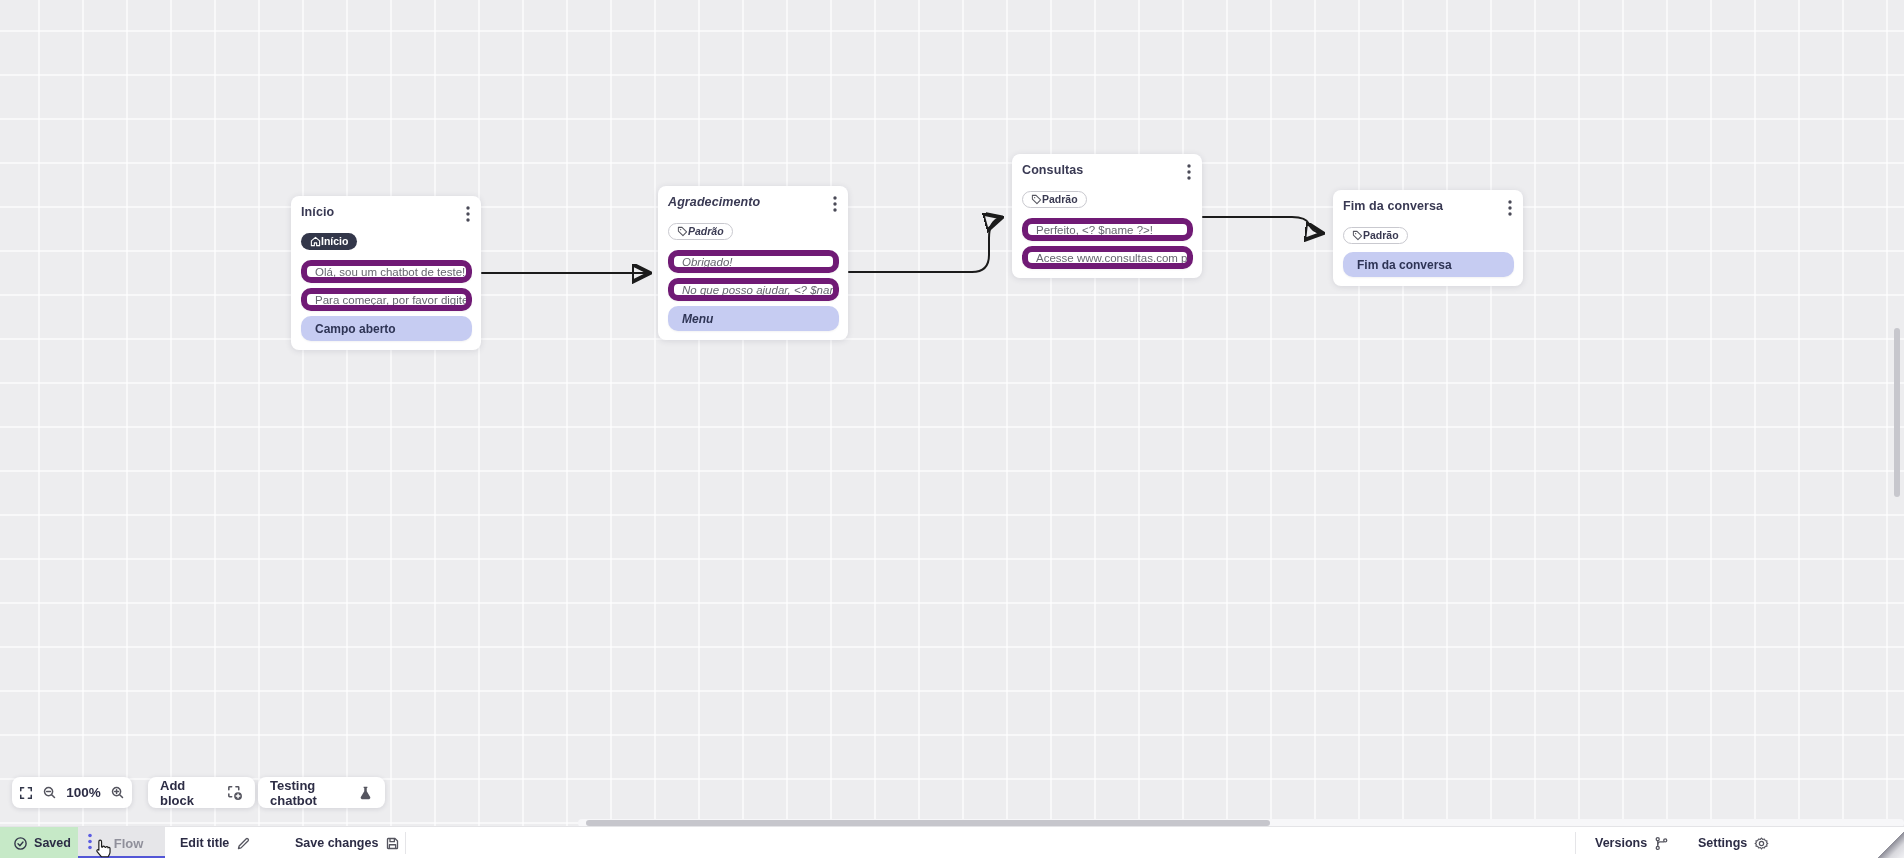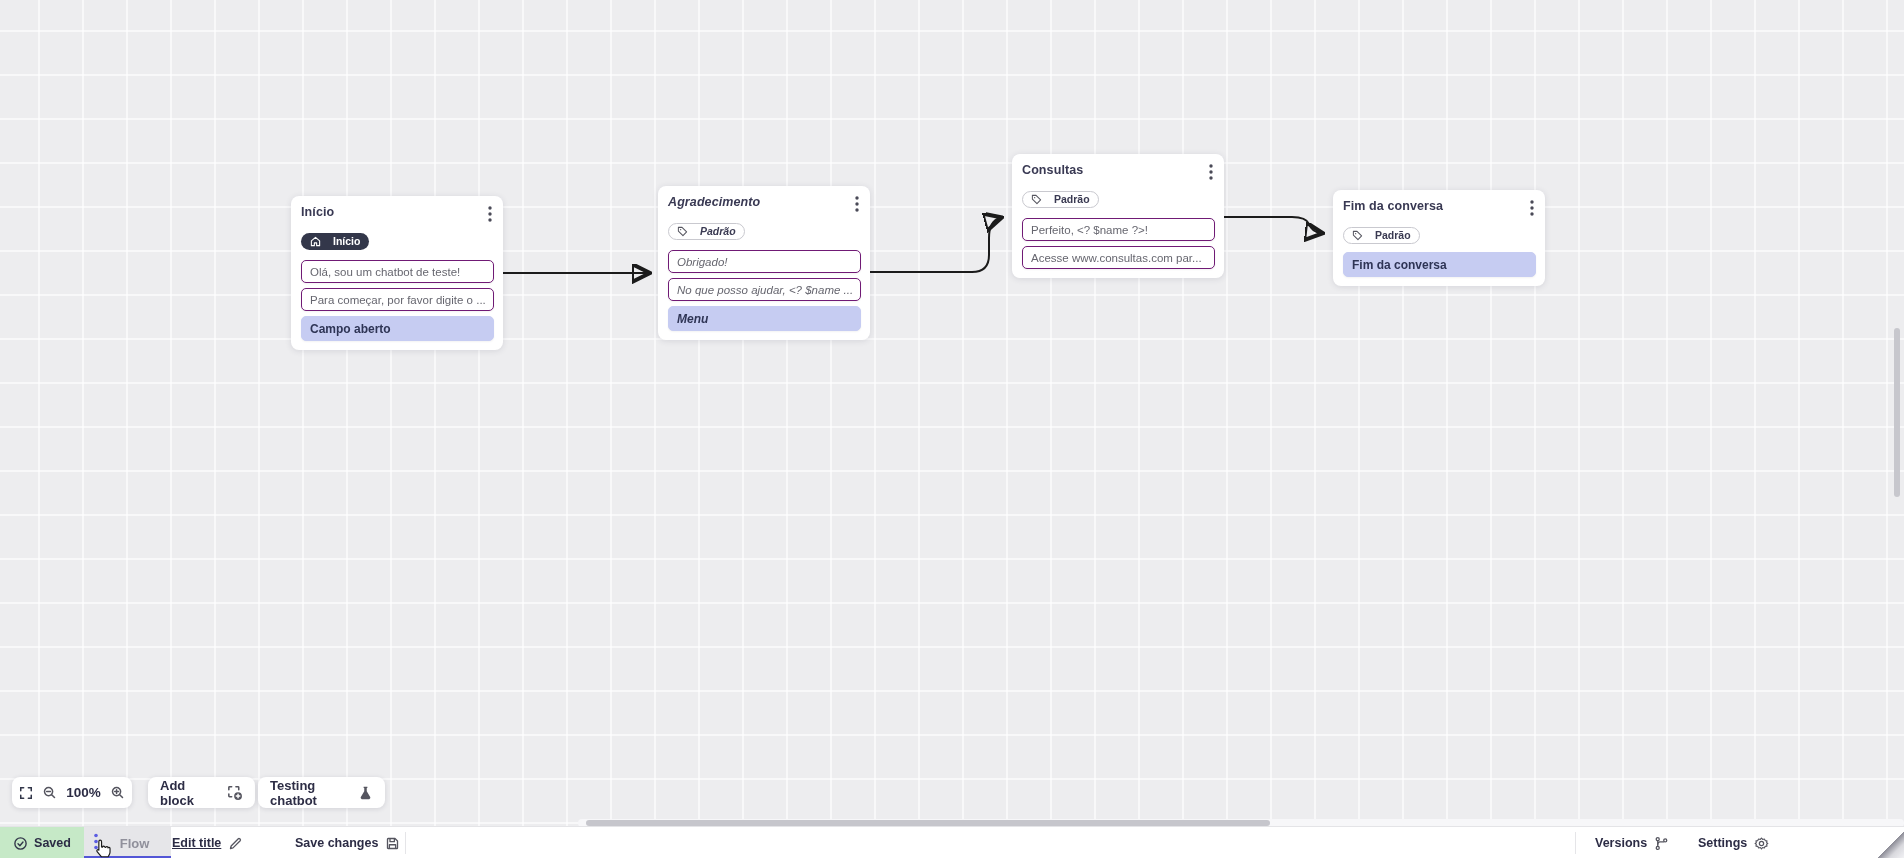--- a/index.html
+++ b/index.html
@@ -14,34 +14,34 @@
       linear-gradient(to right, rgba(255,255,255,.6) 2px, transparent 2px),
       linear-gradient(to bottom, rgba(255,255,255,.6) 2px, transparent 2px);
     background-size:44px 44px;
     background-position:-6px -14px;
   }
   svg.edges { position:absolute; left:0; top:0; pointer-events:none; }
   svg.edges path { stroke:#1b1b1b; stroke-width:2; fill:none; stroke-linecap:round; }
 
   
   .node {
-    position:absolute; width:212px; background:#fff; border-radius:8px;
+    position:absolute; width:190px; background:#fff; border-radius:8px;
     box-shadow:0 1px 6px rgba(40,40,70,.12);
     padding:9px 9px 9px 10px;
   }
   .node-head { display:flex; justify-content:space-between; align-items:flex-start; padding-right:2px; }
   .node-title { font-size:12.5px; font-weight:700; color:#393953; letter-spacing:.1px; }
   .dots { color:#4a4a57; cursor:pointer; margin-top:1px; }
   .badges { margin:7px 0 10px; display:flex; }
-  .badge { display:inline-flex; align-items:center; gap:12px; border-radius:20px;
+  .badge { display:inline-flex; align-items:center; gap:0; border-radius:20px;
            font-size:10.5px; font-weight:700; padding:3px 9px; line-height:1; }
   .badge.dark { background:#33374a; color:#fff; }
   .badge.outline { background:#fff; color:#3a3a52; border:1.5px solid #c9c9cf; padding:2px 8px; }
   .row { height:23px; display:flex; align-items:center; background:#fff;
-         border:1px solid #701a75; border-radius:5px; padding:0 8px; margin-bottom:5px;
+         border:6px solid #701a75; border-radius:10px; padding:0 8px; margin-bottom:5px;
          font-size:11.5px; color:#66666f; white-space:nowrap; overflow:hidden;
          box-shadow:0 1px 2px rgba(0,0,0,.05); }
   .row:last-child { margin-bottom:0; }
   .row.highlight { background:#c6ccf2; border-color:#c6ccf2; color:#2e3455;
                    font-weight:700; height:25px; font-size:12px; }
 
   
   .tcard { position:absolute; top:777px; height:31px; display:flex; align-items:center;
            background:#fff; border-radius:8px; box-shadow:0 1px 5px rgba(40,40,70,.14);
            padding:0 12px; gap:9px; font-size:13px; font-weight:700; color:#2d2d45; }
@@ -56,21 +56,21 @@
                    background:#c6c6cc; border-radius:3px; }
   .vscroll-thumb { position:absolute; left:1894px; top:328px; width:6px; height:169px;
                    background:#c7c7cd; border-radius:3px; }
 
   
   .statusbar { position:absolute; left:0; top:826px; width:1904px; height:32px;
                background:#fff; border-top:1px solid #e4e4e7; font-size:12.5px; color:#2c2c45; }
   .saved-chip { position:absolute; left:0; top:0; width:84px; height:32px; background:#c6e9c7;
                 display:flex; align-items:center; justify-content:center; gap:6px;
                 font-weight:700; color:#2c2c45;text-align:right; }
-  .flow-tab { position:absolute; left:84px; top:0; width:87px; height:32px; background:#e6e6e9;
+  .flow-tab { position:absolute; left:78px; top:0; width:87px; height:32px; background:#e6e6e9;
               display:flex; align-items:center; cursor:pointer; }
   .flow-tab .kebab { color:#5b5ce2; margin-left:10px; }
   .flow-tab .flow-label { flex:1; text-align:center; color:#90909b; font-weight:700; font-size:13px; }
   .tab-underline { position:absolute; left:0; bottom:0; width:100%; height:3px; background:#5356d6; }
   .sb-btn { position:absolute; top:0; height:32px; display:flex; align-items:center; gap:7px;
             background:transparent; border:none; font-family:inherit; font-size:12.5px;
             font-weight:700; color:#2c2c45; cursor:pointer; }
   .vdiv { position:absolute; top:5px; height:22px; width:1px; background:#e5e5e8; }
   .page-fold { position:absolute; right:0; bottom:0; width:26px; height:26px;
                background:linear-gradient(135deg, rgba(0,0,0,0) 0 49%, #8f8f99 50%, #d9d9de 72%, #f2f2f5 100%); }
@@ -264,21 +264,21 @@
       <svg width="4" height="17" viewBox="0 0 4 17">
           <circle cx="2" cy="2.5" r="1.8" fill="currentColor"></circle>
           <circle cx="2" cy="8.5" r="1.8" fill="currentColor"></circle>
           <circle cx="2" cy="14.5" r="1.8" fill="currentColor"></circle>
         </svg>
     </span>
     <span class="flow-label">Flow</span>
     <div class="tab-underline"></div>
   </div>
 
-  <button class="sb-btn" style="left:172px;text-decoration:underline;">
+  <button class="sb-btn" style="left:180px;">
     <span>Edit title</span>
     <span class="icon">
       <svg width="15" height="15" viewBox="0 0 24 24" fill="none" stroke="currentColor" stroke-width="2.1" stroke-linecap="round" stroke-linejoin="round">
           <path d="M4 20 L5 16 L16.5 4.5 Q17.5 3.5 18.8 4.5 L19.5 5.2 Q20.5 6.3 19.5 7.5 L8 19 L4 20 Z"></path>
         </svg>
     </span>
   </button>
 
   <button class="sb-btn" style="left:295px;">
     <span>Save changes</span>

